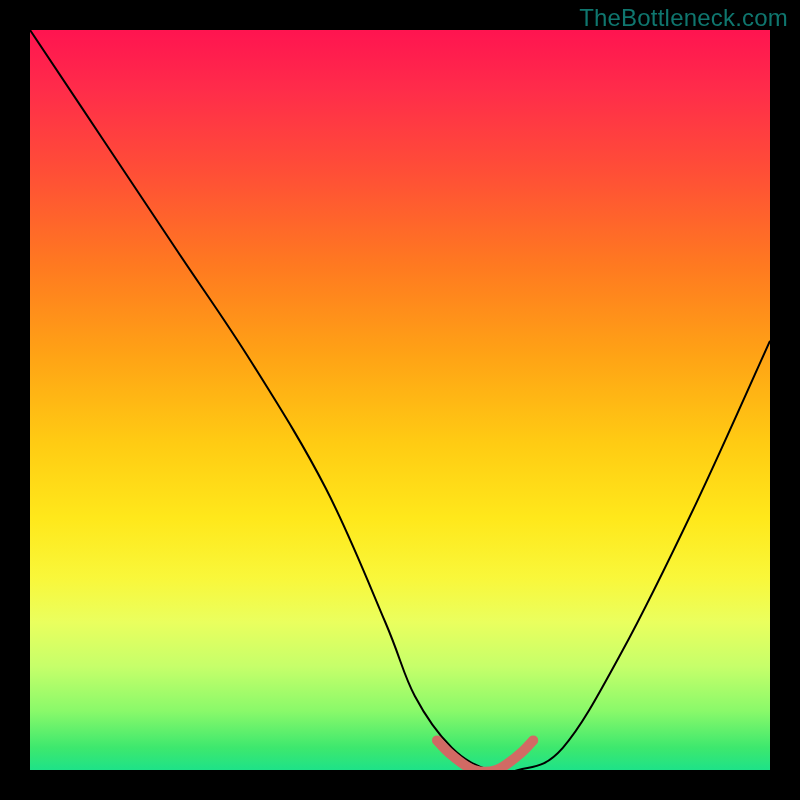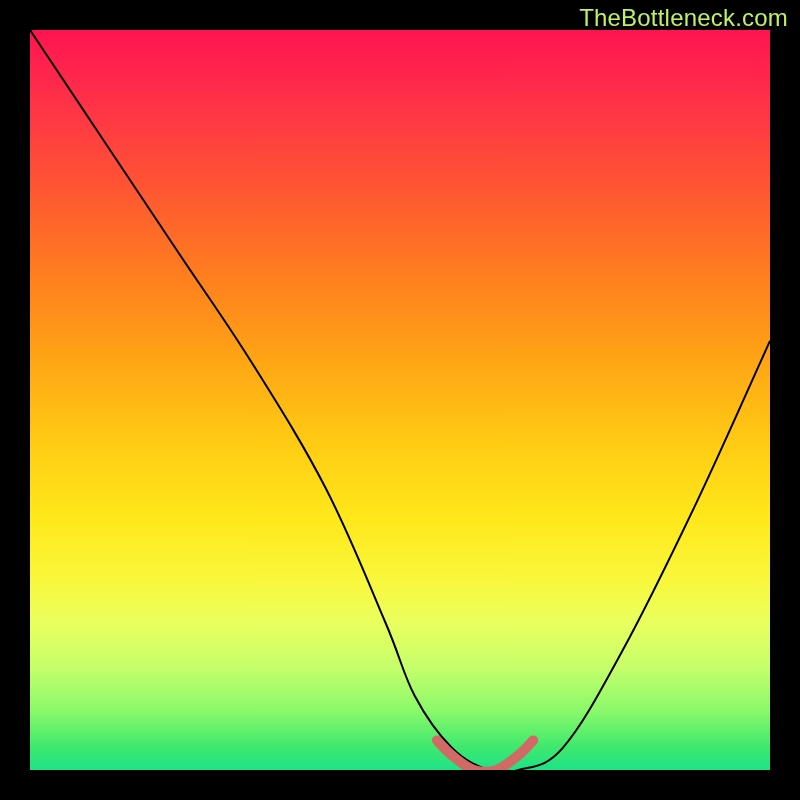--- a/index.html
+++ b/index.html
@@ -46,21 +46,21 @@
     position: absolute;
     left: 0;
     top: 0;
     width: 740px;
     height: 740px;
   }
   .watermark {
     position: absolute;
     top: 4px;
     right: 12px;
-    color: #bef264;
+    color: #0f766e;
     font-size: 24px;
     letter-spacing: 0.2px;
   }
   .curve-main {
     fill: none;
     stroke: #000;
     stroke-width: 2;
     stroke-linejoin: round;
   }
   .bottom-rib {

